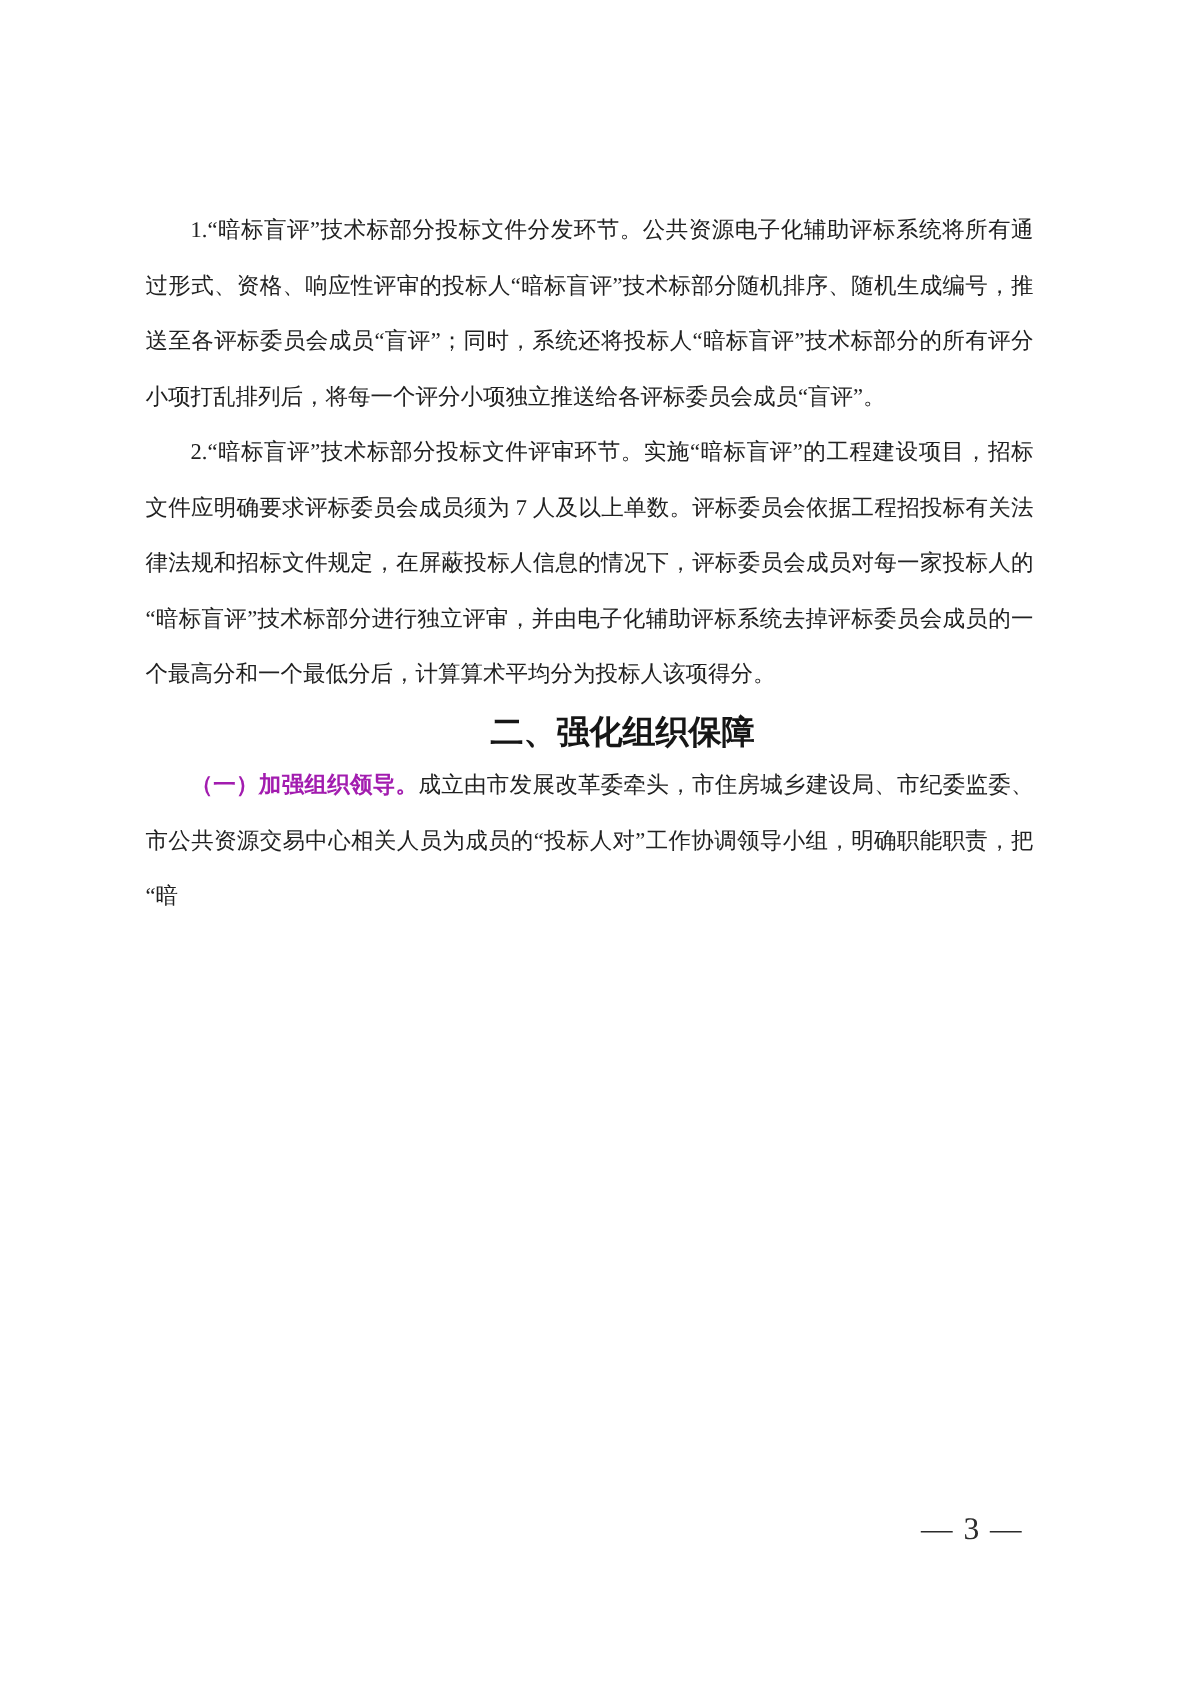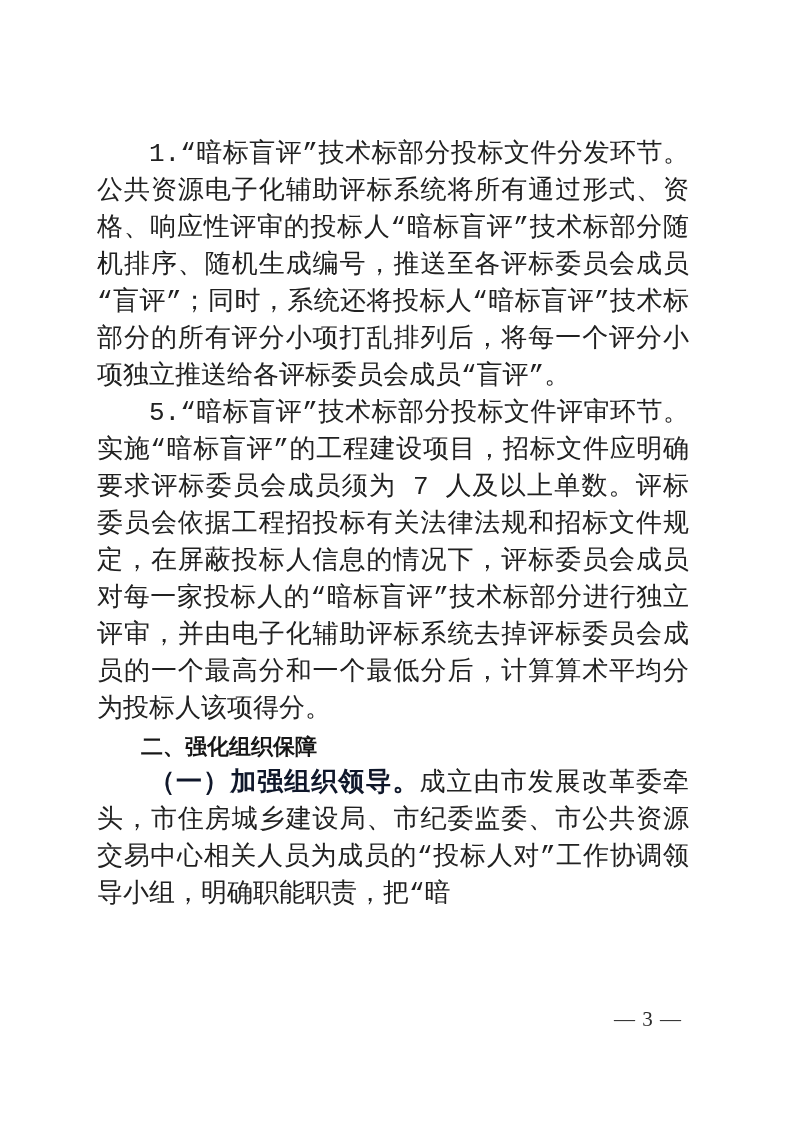--- a/index.html
+++ b/index.html
@@ -16,57 +16,58 @@
     font-family: "Liberation Serif", "DejaVu Serif", serif;
   }
   .content {
     position: absolute;
     left: 97px;
     top: 136px;
     width: 592px;
   }
   .para {
     margin: 0;
-    font-size: 26px;
+    font-size: 15px;
     line-height: 37px;
     color: #212121;
     text-align: justify;
     text-justify: inter-ideograph;
     text-indent: 2em;
     word-break: break-all;
-    font-family: Liberation Mono, monospace;
+    font-family: Liberation Serif, serif;
   }
   .section-heading {
     margin: 0;
     font-size: 22px;
     line-height: 37px;
     color: #161616;
     font-weight: 700;
     text-indent: 2em;
     font-family: "Liberation Sans", "DejaVu Sans", sans-serif;
+    text-align: center;
   }
   .clause-lead {
     font-weight: 700;
-    color: #0f172a;
+    color: #a21caf;
   }
   .page-number {
     position: absolute;
     top: 1004px;
     right: 111px;
     font-size: 21px;
     line-height: 30px;
     color: #2b2b2b;
     letter-spacing: 1px;
     font-family: "Liberation Serif", "DejaVu Serif", serif;
   }
 </style>
 </head>
 <body>
 
 <div class="page">
   <div class="content">
     <p class="para">1.“暗标盲评”技术标部分投标文件分发环节。公共资源电子化辅助评标系统将所有通过形式、资格、响应性评审的投标人“暗标盲评”技术标部分随机排序、随机生成编号，推送至各评标委员会成员“盲评”；同时，系统还将投标人“暗标盲评”技术标部分的所有评分小项打乱排列后，将每一个评分小项独立推送给各评标委员会成员“盲评”。</p>
-    <p class="para">5.“暗标盲评”技术标部分投标文件评审环节。实施“暗标盲评”的工程建设项目，招标文件应明确要求评标委员会成员须为 7 人及以上单数。评标委员会依据工程招投标有关法律法规和招标文件规定，在屏蔽投标人信息的情况下，评标委员会成员对每一家投标人的“暗标盲评”技术标部分进行独立评审，并由电子化辅助评标系统去掉评标委员会成员的一个最高分和一个最低分后，计算算术平均分为投标人该项得分。</p>
+    <p class="para">2.“暗标盲评”技术标部分投标文件评审环节。实施“暗标盲评”的工程建设项目，招标文件应明确要求评标委员会成员须为 7 人及以上单数。评标委员会依据工程招投标有关法律法规和招标文件规定，在屏蔽投标人信息的情况下，评标委员会成员对每一家投标人的“暗标盲评”技术标部分进行独立评审，并由电子化辅助评标系统去掉评标委员会成员的一个最高分和一个最低分后，计算算术平均分为投标人该项得分。</p>
     <h2 class="section-heading">二、强化组织保障</h2>
     <p class="para"><span class="clause-lead">（一）加强组织领导。</span><span>成立由市发展改革委牵头，市住房城乡建设局、市纪委监委、市公共资源交易中心相关人员为成员的“投标人对”工作协调领导小组，明确职能职责，把“暗</span></p>
   </div>
   <div class="page-number">— 3 —</div>
 </div>
 
 </body></html>

